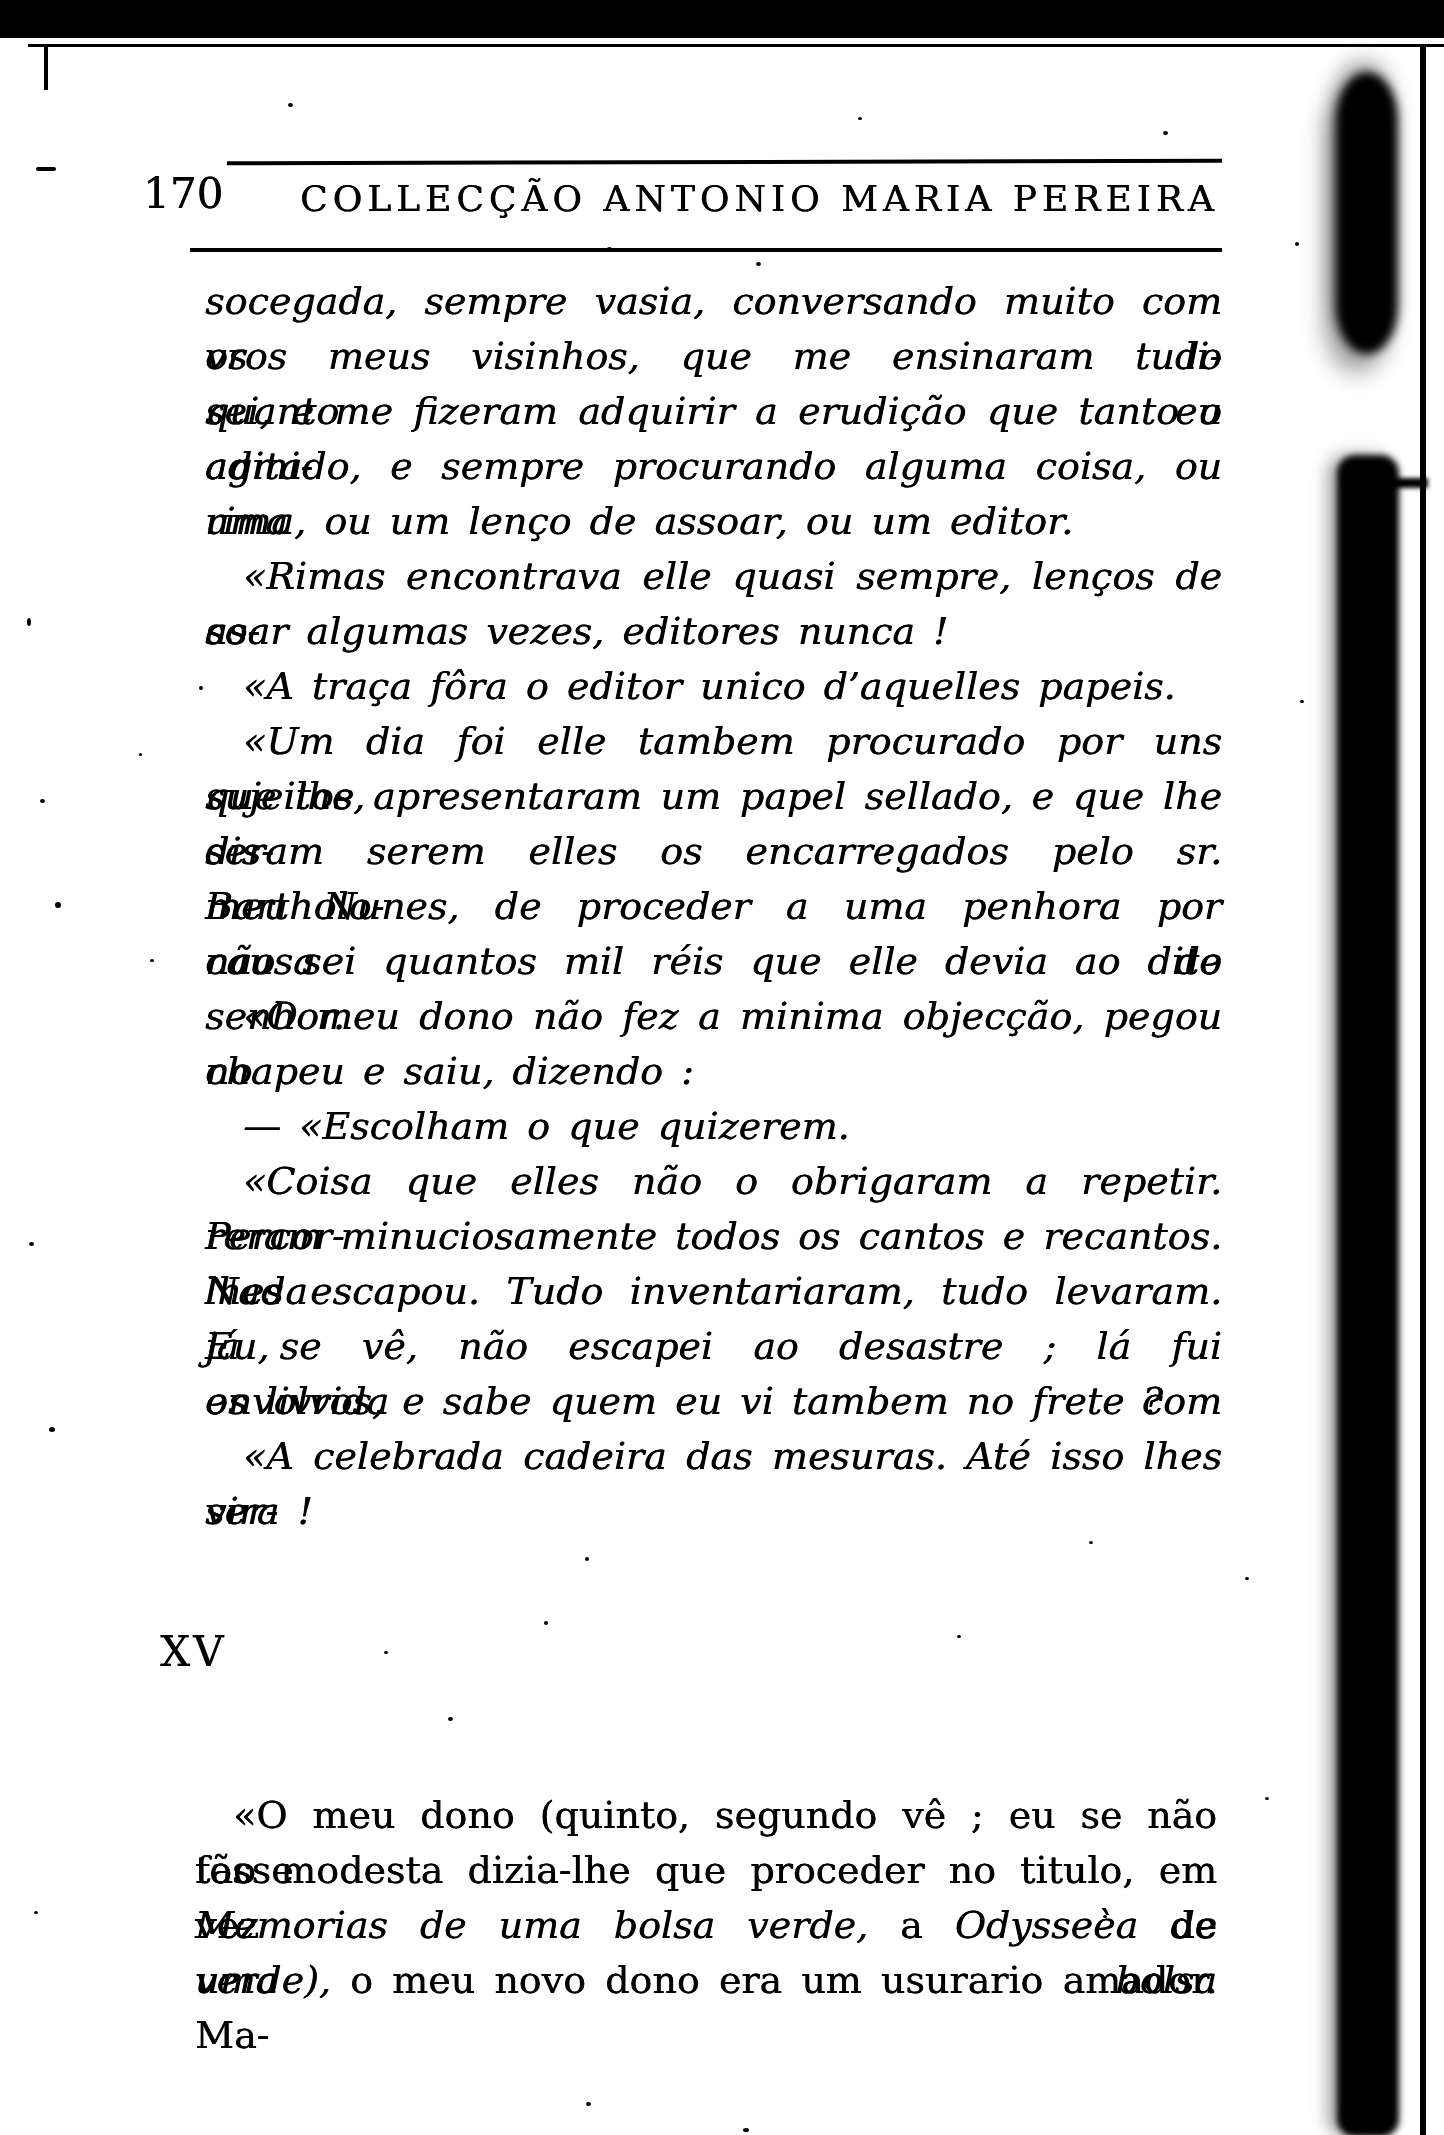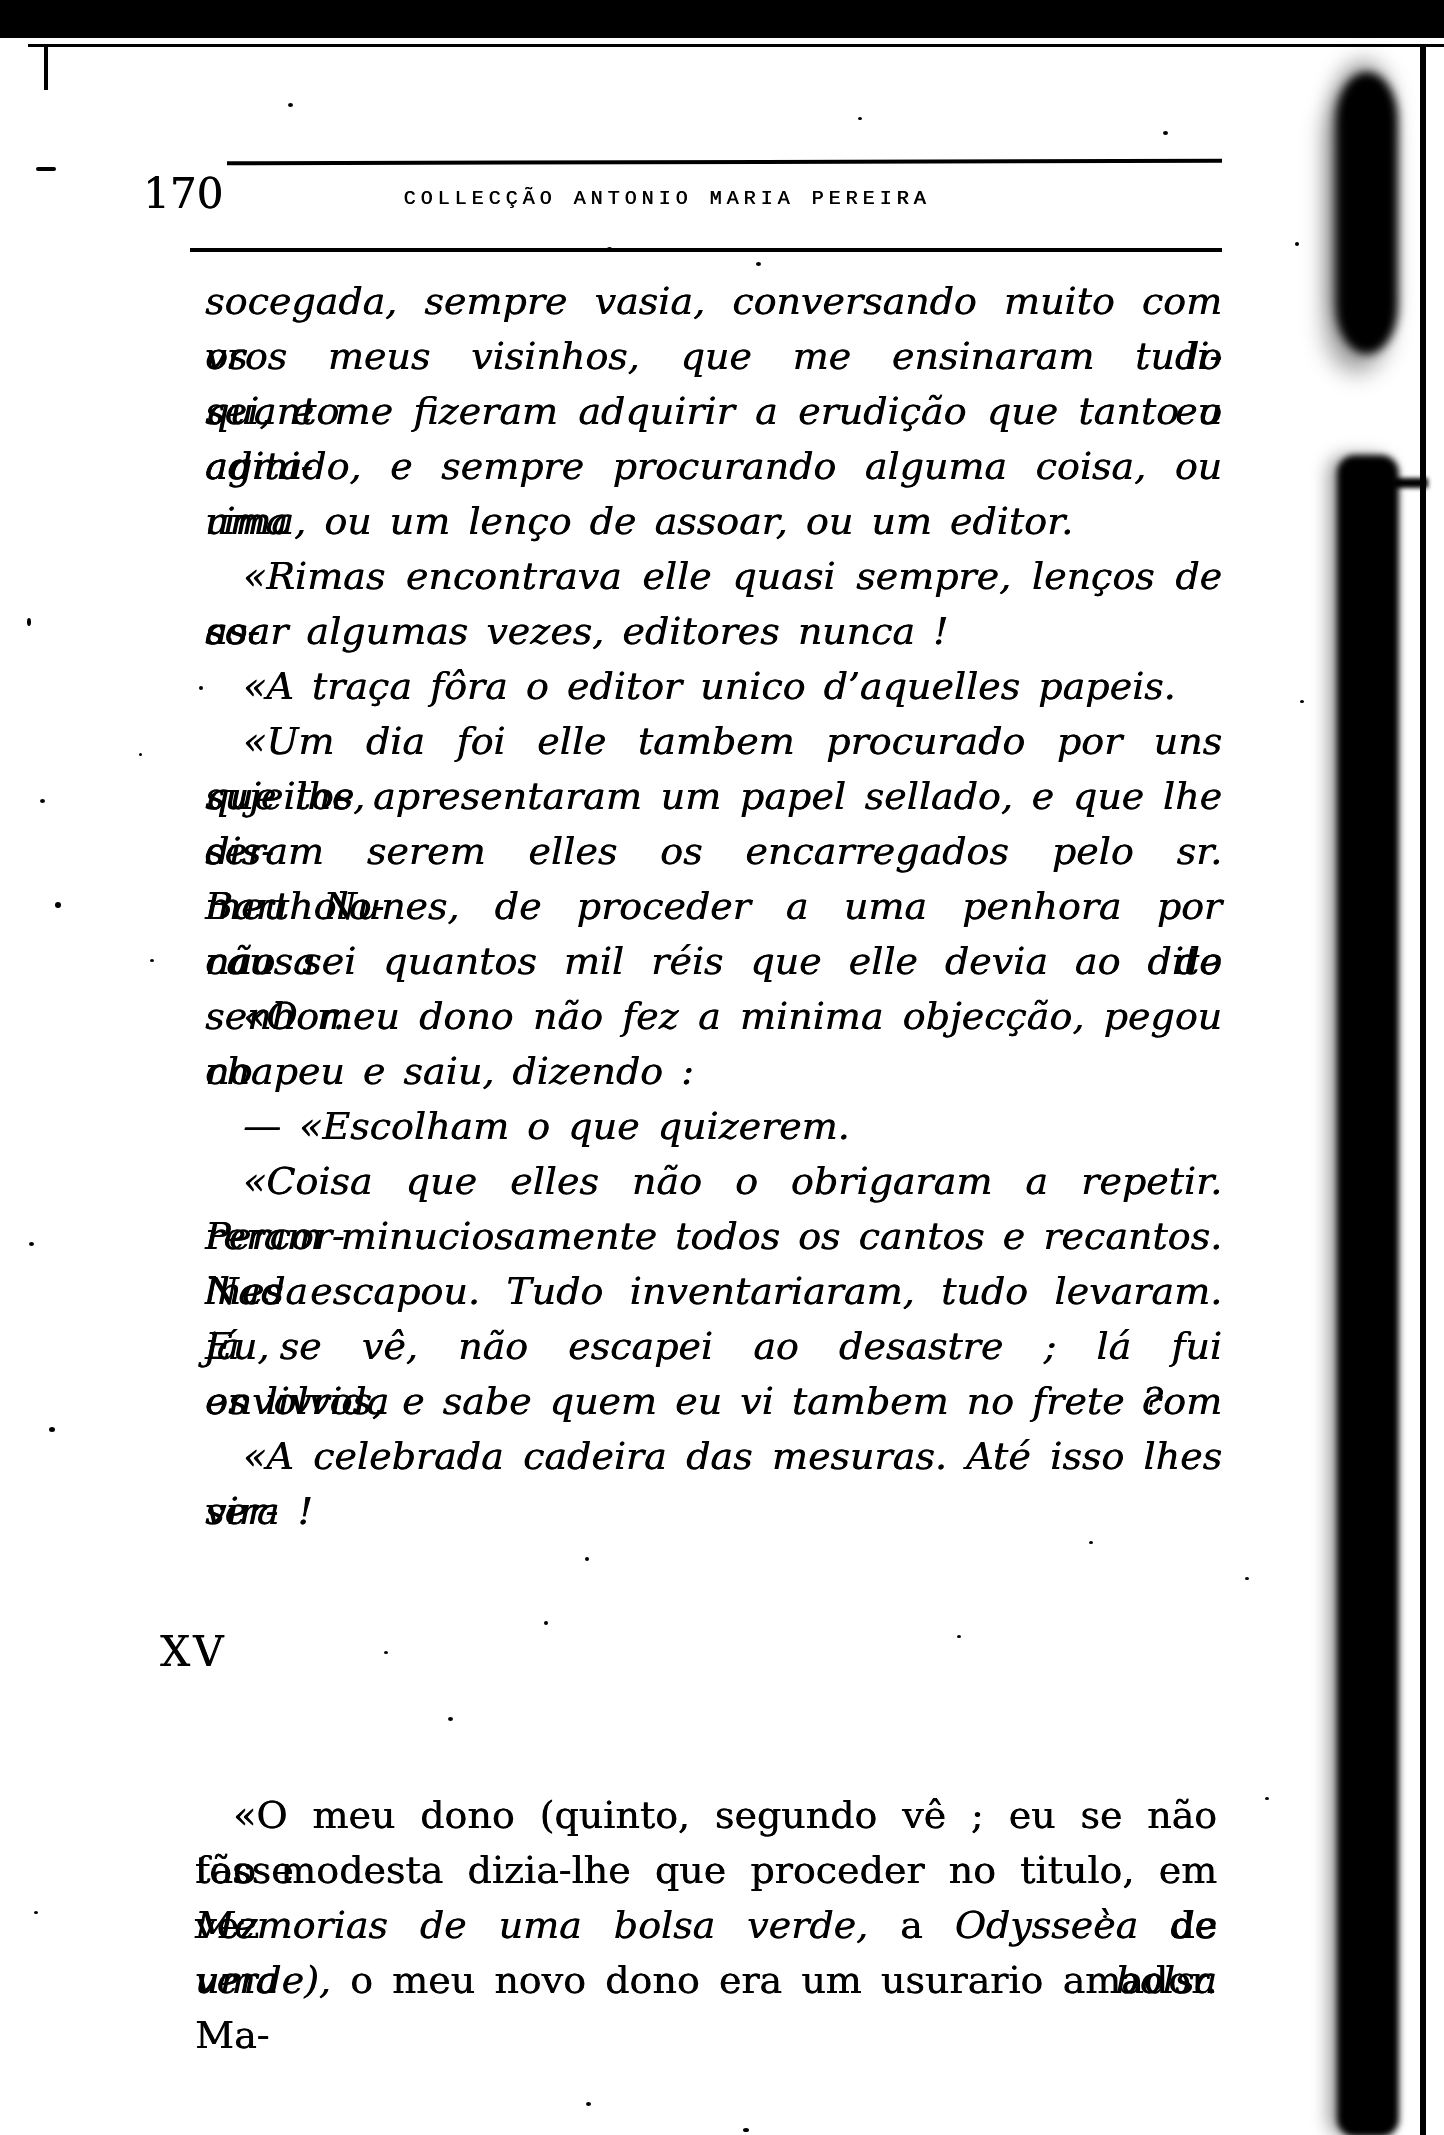--- a/index.html
+++ b/index.html
@@ -20,21 +20,21 @@
   .binding-hook{position:absolute;left:1392px;top:478px;width:36px;height:10px;background:#000;filter:blur(2px);}
   .sp{position:absolute;background:#000;border-radius:50%;}
 
   
   .rule{position:absolute;background:#000;height:4px;}
   .rule-1{left:227px;top:160px;width:995px;transform:rotate(-0.15deg);}
   .rule-2{left:190px;top:248px;width:1032px;}
   .page-num{position:absolute;left:143px;top:172px;font-size:42px;line-height:44px;
     text-shadow:.6px 0 0 #000;}
   .header-title{position:absolute;left:300px;top:182px;width:734px;text-align:center;
-    font-size:20px;line-height:34px;letter-spacing:5px;text-shadow:.6px 0 0 #000;white-space:nowrap;font-family:Liberation Mono, monospace;}
+    font-size:36px;line-height:34px;letter-spacing:5px;text-shadow:.6px 0 0 #000;white-space:nowrap;}
 
   
   .text-block{position:absolute;width:1017px;}
   .block-main{left:205px;top:274px;font-style:italic;}
   .block-after{left:195px;top:1788px;width:1022px;}
   .line{height:55px;line-height:55px;font-size:38px;
     text-align:justify;text-align-last:justify;word-spacing:6px;
     text-shadow:.5px 0 0 #000;white-space:normal;}
   .line.final{text-align-last:left;}
   .line.ind{text-indent:38px;}

